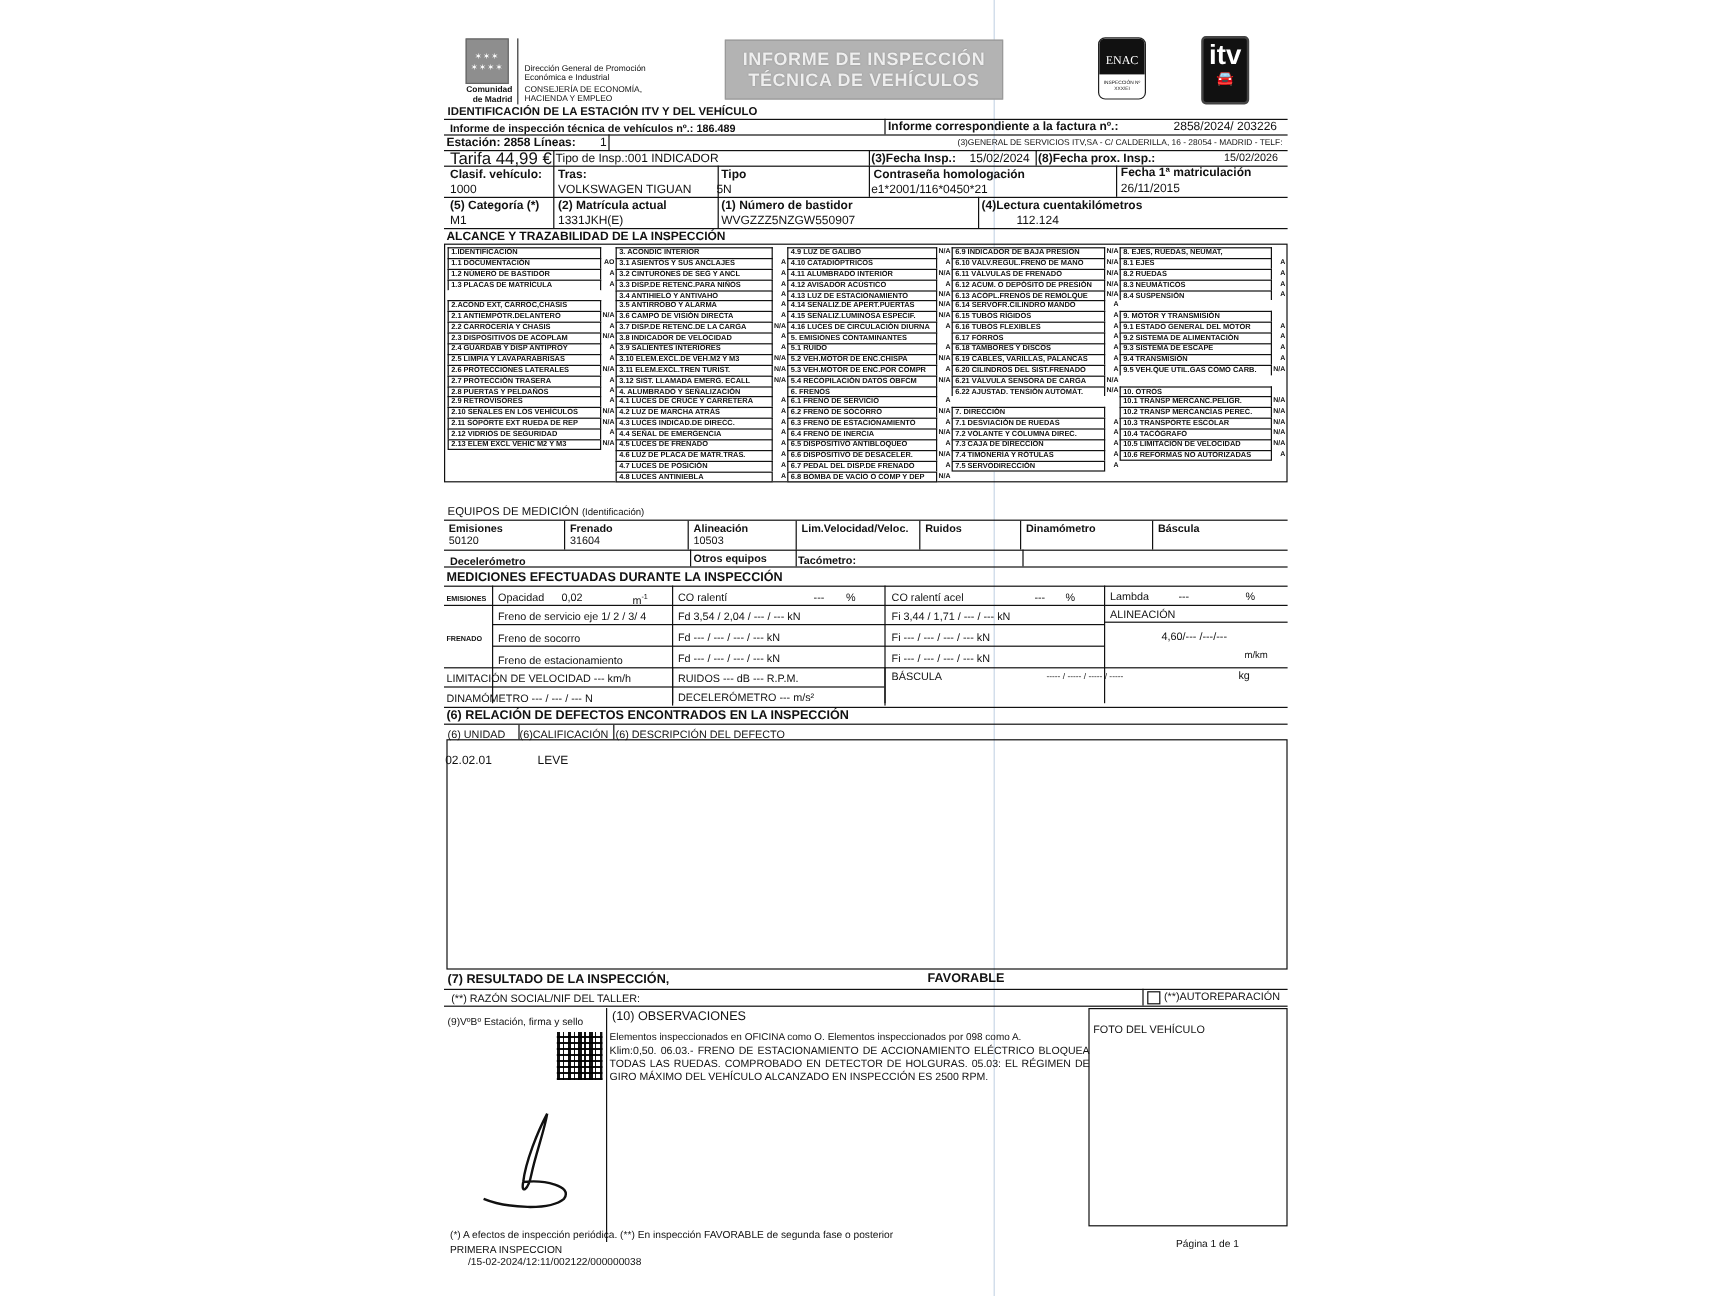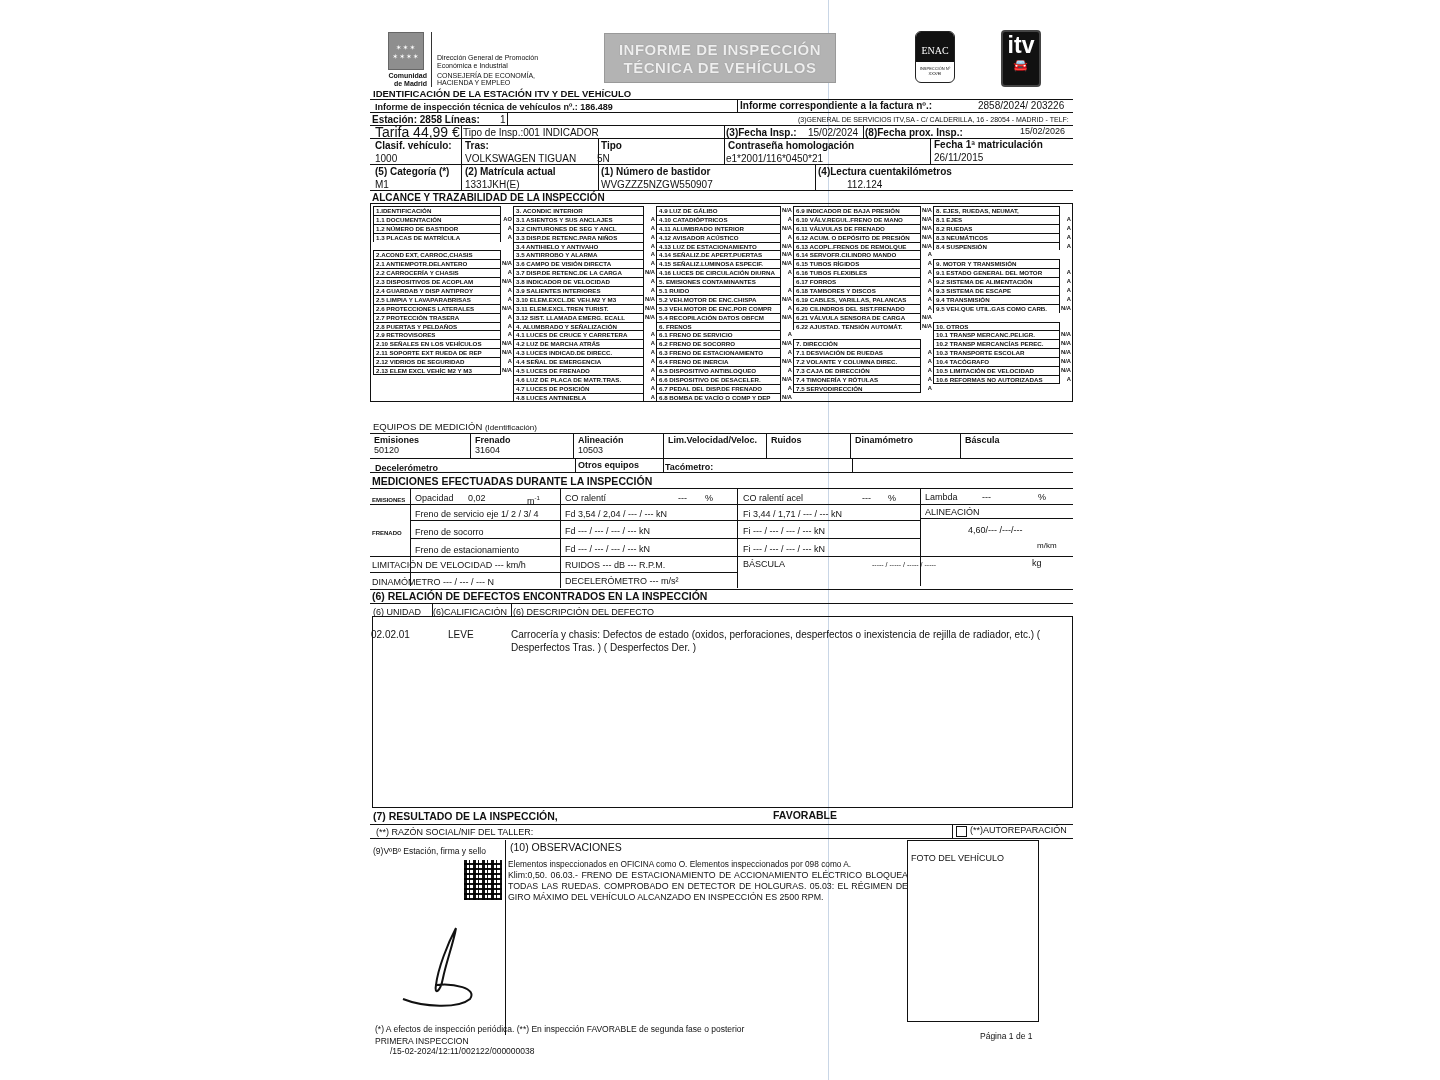--- a/index.html
+++ b/index.html
@@ -36,21 +36,21 @@
   .insp { left: 0; top: 175px; width: 703px; height: 199px; border: 1.5px solid #111; }
   .icol { position: absolute; top: 2px; }
   .irow { position: relative; height: 8.9px; font-size: 6.2px; line-height: 8px; font-weight: bold; white-space: nowrap; display: flex; }
   .irow .lab { flex: 1; border: 1px solid #111; border-bottom: none; padding-left: 2px; overflow: hidden; background: #fff; }
   .irow .val { width: 12px; text-align: right; padding-right: 1px; font-size: 5.8px; }
   .irow.blank .lab { border-color: transparent; }
   .irow.head .lab { text-decoration: none; }
   .small { font-size: 6px; font-weight: bold; }
 
   .defect-box { left: 2px; top: 588px; width: 701px; height: 192px; border: 1.5px solid #111; }
-  .photo { left: 537px; top: 812px; width: 132px; height: 182px; border: 1.5px solid #111; }
+  .photo { left: 537px; top: 812px; width: 166px; height: 182px; border: 1.5px solid #111; }
   .photo-img { position: absolute; left: 1px; bottom: 1px; width: 162px; height: 116px; background: linear-gradient(160deg, #6a6a6a 0%, #3d3d3d 40%, #8a8a8a 60%, #2a2a2a 100%); overflow: hidden; }
   .photo-img .car { position: absolute; left: 62px; top: 34px; width: 80px; height: 50px; background: #bdbdbd; border-radius: 10px 10px 4px 4px; }
   .photo-img .win { position: absolute; left: 70px; top: 38px; width: 62px; height: 14px; background: #555; border-radius: 6px 6px 0 0; }
   .photo-img .stamp { position: absolute; left: 0; bottom: 0; width: 100%; background: #111; color: #ddd; font-family: "Liberation Mono", monospace; font-size: 7px; padding: 1px 2px; }
   .obs-box { left: 135px; top: 812px; width: 402px; height: 195px; border-left: 1.5px solid #111; }
   .qr { left: 94px; top: 832px; width: 38px; height: 40px; background:
       repeating-linear-gradient(90deg, #111 0 3px, #fff 3px 5px, #111 5px 6px, #fff 6px 9px),
       repeating-linear-gradient(0deg, #111 0 2px, #fff 2px 5px); background-blend-mode: multiply; }
 </style>
 </head>
@@ -670,21 +670,20 @@
   <div class="cell" style="left:3px;top:579px;font-size:9px;">(6) UNIDAD</div>
   <div class="cellb" style="left:62px;top:576px;width:1px;height:12px;border-width:0 0 0 1px;"></div>
   <div class="cell" style="left:63px;top:579px;font-size:9px;">(6)CALIFICACIÓN</div>
   <div class="cellb" style="left:141px;top:576px;width:1px;height:12px;border-width:0 0 0 1px;"></div>
   <div class="cell" style="left:143px;top:579px;font-size:9px;">(6) DESCRIPCIÓN DEL DEFECTO</div>
 
   <div class="abs defect-box">
     <div class="abs" style="left:0;top:12px;width:695px;height:30px;">
       <div class="cell" style="left:-2px;top:0;font-size:10px;">02.02.01</div>
       <div class="cell" style="left:75px;top:0;font-size:10px;">LEVE</div>
-      <div class="cell" style="left:138px;top:0;width:560px;white-space:normal;font-size:10px;line-height:12.5px;">Carrocería y chasis: Defectos de estado (oxidos, perforaciones, desperfectos o inexistencia de rejilla de radiador, etc.) ( Desperfectos Tras. ) ( Desperfectos Der. )</div>
     </div>
   </div>
 
   <div class="cell b" style="left:3px;top:783px;font-size:10.5px;">(7) RESULTADO DE LA INSPECCIÓN,</div>
   <div class="cell b" style="left:403px;top:782px;font-size:10.5px;">FAVORABLE</div>
   <div class="abs hline" style="left:0;top:796px;width:703px;"></div>
   <div class="cell" style="left:6px;top:799px;font-size:9px;">(**) RAZÓN SOCIAL/NIF DEL TALLER:</div>
   <div class="cellb" style="left:582px;top:796px;width:1px;height:14px;border-width:0 0 0 1px;"></div>
   <div class="abs box" style="left:586px;top:798px;width:11px;height:11px;"></div>
   <div class="cell" style="left:600px;top:797px;font-size:9px;">(**)AUTOREPARACIÓN</div>

